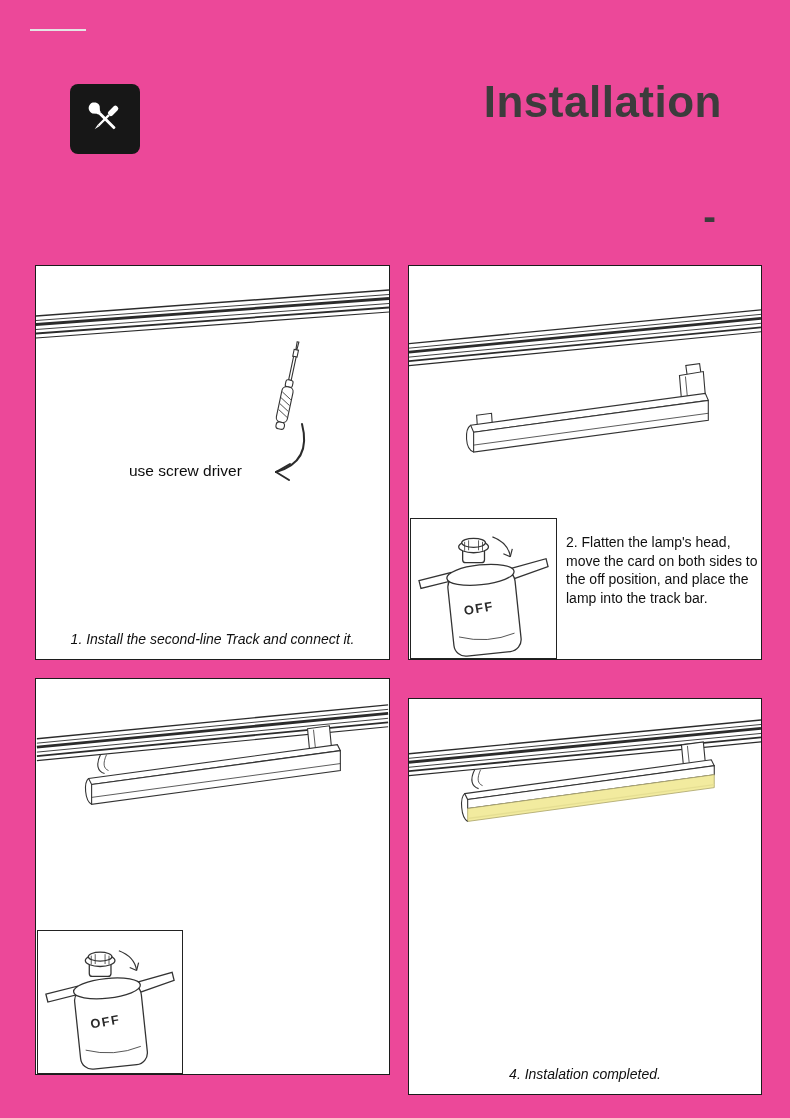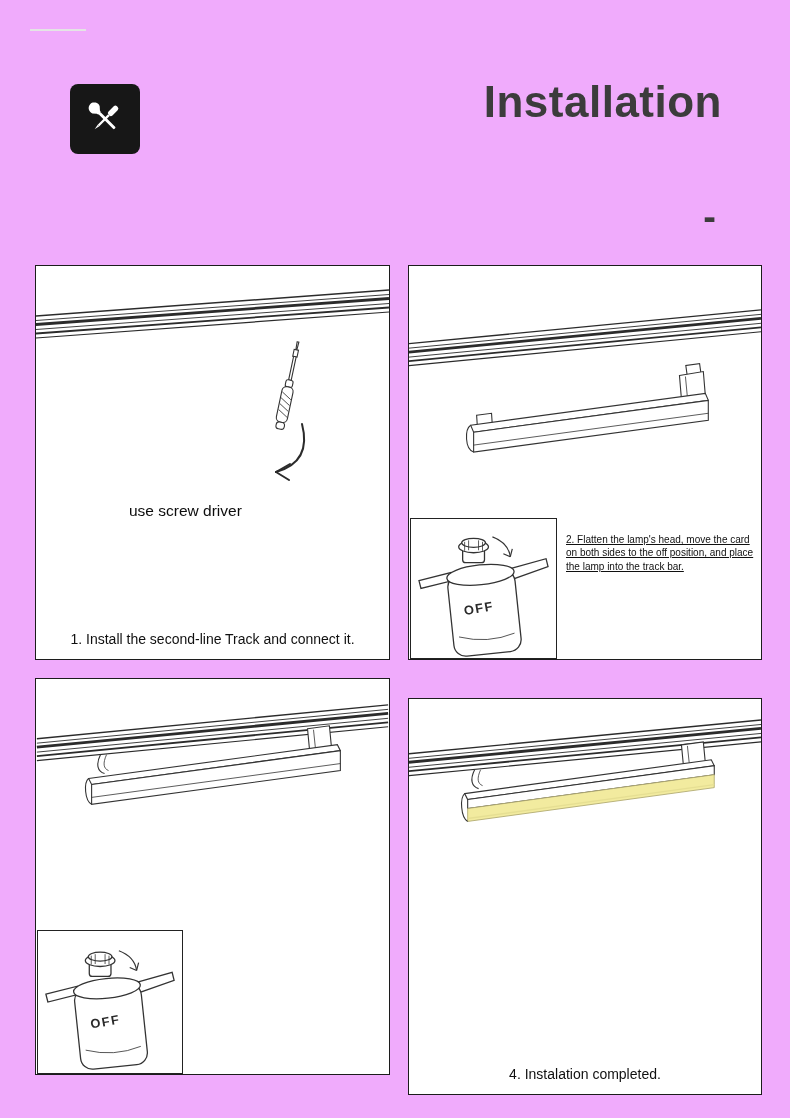--- a/index.html
+++ b/index.html
@@ -1,21 +1,21 @@
 <!DOCTYPE html>
 <html><head>
 <meta charset="utf-8">
 <style>
   * { box-sizing: border-box; margin: 0; padding: 0; }
   body { background: #ffffff; }
   .page {
     position: relative;
     width: 790px;
     height: 1118px;
-    background: #f0abfc;
+    background: #ec4899;
     font-family: "Liberation Sans", sans-serif;
     color: #111111;
     overflow: hidden;
   }
   .top-divider {
     position: absolute;
     left: 30px; top: 29px;
     width: 56px; height: 2px;
     background: #e4e4e4;
   }
@@ -62,34 +62,33 @@
   }
   .caption {
     position: absolute;
     font-size: 14px;
     color: #101010;
   }
   .cap-center {
     left: 0; right: 0;
     bottom: 12px;
     text-align: center;
+    font-style: italic;
   }
   .cap-side {
     line-height: 1.33;
-    font-size: 10px;
-    text-decoration: underline;
+    font-size: 14px;
   }
   #p2 .cap-side { left: 157px; top: 267px; width: 196px; }
   #p3 .cap-side { left: 156px; top: 288px; width: 170px; }
   .note {
     position: absolute;
     left: 93px; top: 196px;
     font-size: 15.5px;
     color: #0d0d0d;
-    margin-top: 40px;
   }
   .inset {
     position: absolute;
     border: 1.5px solid #222222;
     background: #ffffff;
   }
   #p2 .inset { left: 1px; bottom: 0; width: 147px; height: 141px; }
   #p3 .inset { left: 1px; bottom: 0; width: 146px; height: 144px; }
   .inset svg { display: block; width: 100%; height: 100%; }
   svg text { font-family: "Liberation Sans", sans-serif; }

